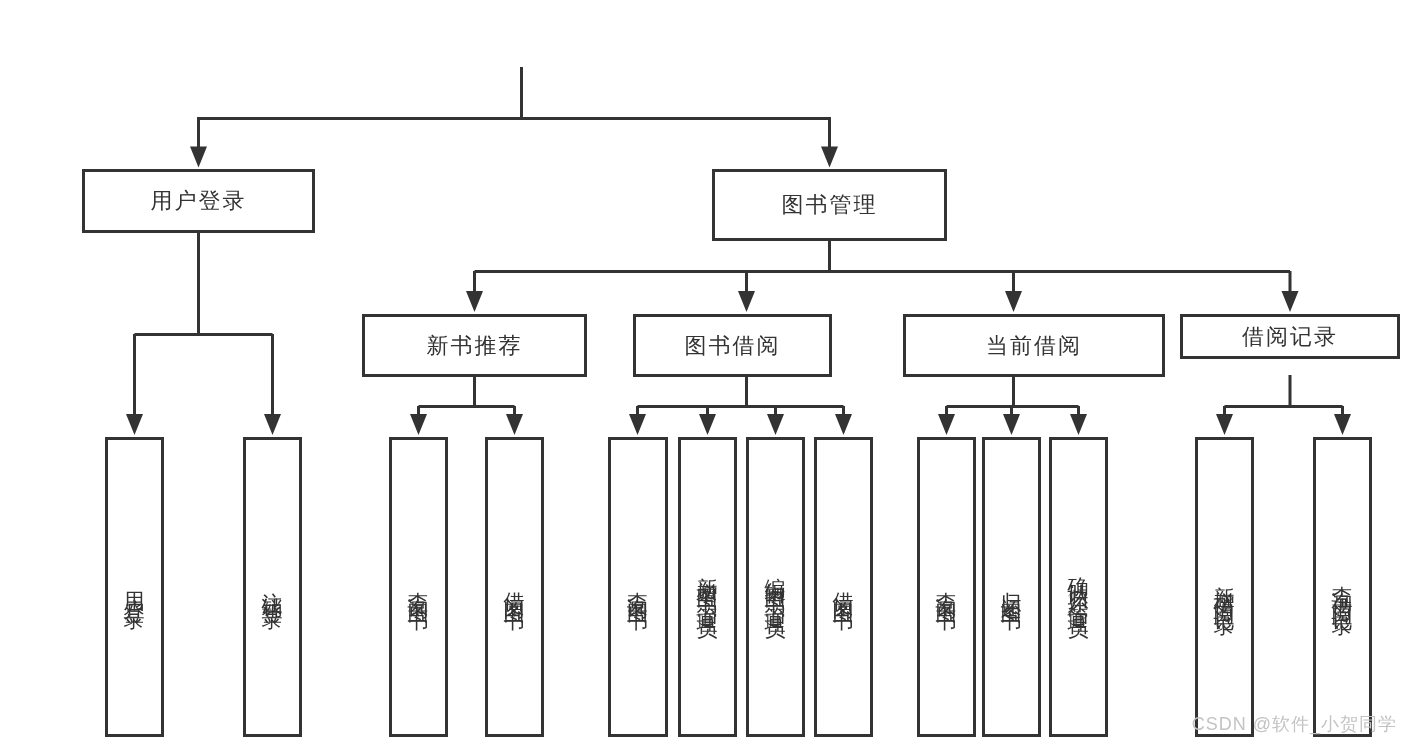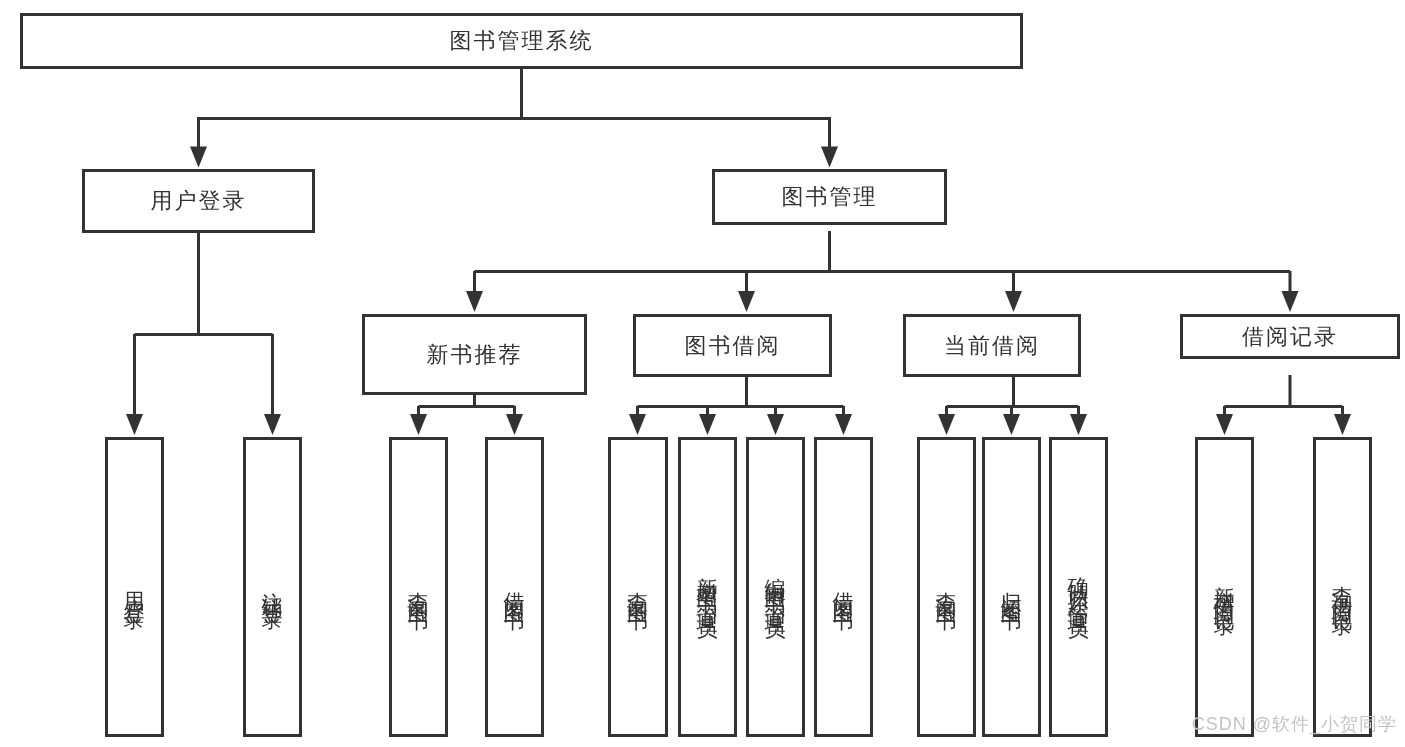--- a/index.html
+++ b/index.html
@@ -56,38 +56,35 @@
              M1013.5 312 l-8.5 -21 h17 Z  M1290 312 l-8.5 -21 h17 Z
              M134.5 435 l-8.5 -21 h17 Z   M272.5 435 l-8.5 -21 h17 Z
              M418.5 435 l-8.5 -21 h17 Z   M514.5 435 l-8.5 -21 h17 Z
              M637.5 435 l-8.5 -21 h17 Z   M707.5 435 l-8.5 -21 h17 Z
              M775.5 435 l-8.5 -21 h17 Z   M843.5 435 l-8.5 -21 h17 Z
              M946.5 435 l-8.5 -21 h17 Z   M1011.5 435 l-8.5 -21 h17 Z
              M1078.5 435 l-8.5 -21 h17 Z  M1224.5 435 l-8.5 -21 h17 Z
              M1342.5 435 l-8.5 -21 h17 Z"></path>
   </svg>
 
-  <div class="node h" style="left:20px; top:13px; width:1003px; height:56px">
-    <span>图书管理系统</span>
-  </div>
 
   <div class="node h" style="left:82px; top:169px; width:233px; height:64px">
     <span>用户登录</span>
   </div>
-  <div class="node h" style="left:712px; top:169px; width:235px; height:56px">
+  <div class="node h" style="left:712px; top:169px; width:235px; height:72px">
     <span>图书管理</span>
   </div>
 
-  <div class="node h" style="left:362px; top:314px; width:225px; height:81px">
+  <div class="node h" style="left:362px; top:314px; width:225px; height:63px">
     <span>新书推荐</span>
   </div>
   <div class="node h" style="left:633px; top:314px; width:199px; height:63px">
     <span>图书借阅</span>
   </div>
-  <div class="node h" style="left:903px; top:314px; width:178px; height:63px">
+  <div class="node h" style="left:903px; top:314px; width:262px; height:63px">
     <span>当前借阅</span>
   </div>
   <div class="node h" style="left:1180px; top:314px; width:220px; height:45px">
     <span>借阅记录</span>
   </div>
 
   <div class="node v" style="left:105px; top:437px; width:59px; height:300px">
     <span>用户登录</span>
   </div>
   <div class="node v" style="left:243px; top:437px; width:59px; height:300px">

